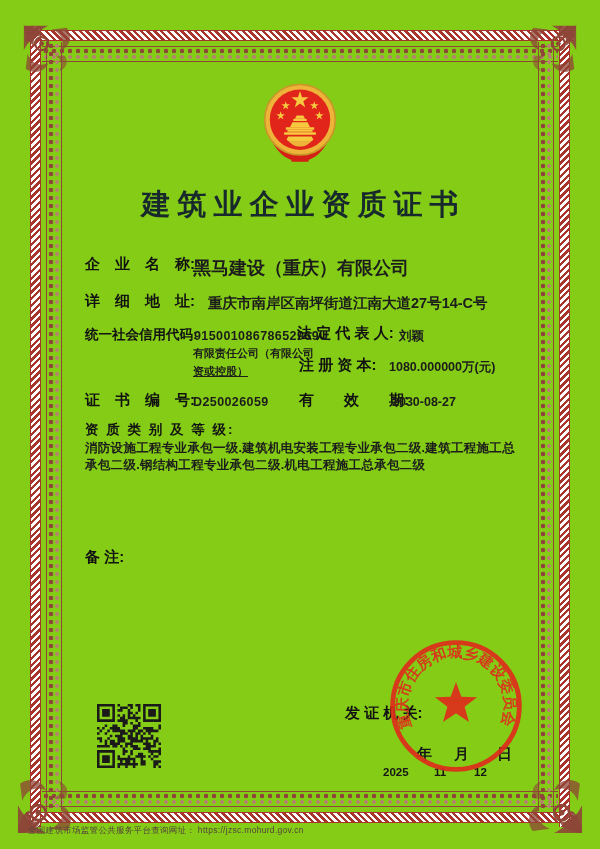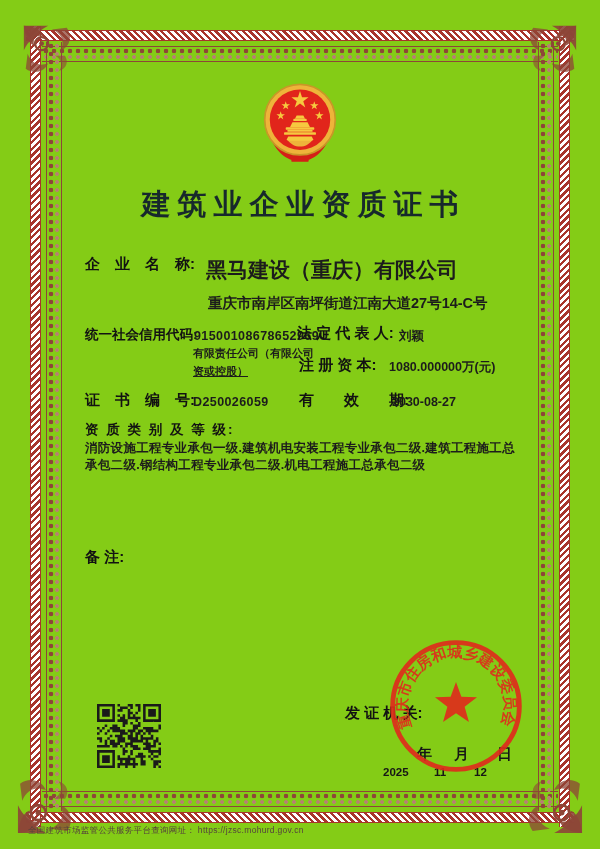--- a/index.html
+++ b/index.html
@@ -53,21 +53,21 @@
     position:absolute; left:0; right:0; top:185px; text-align:center;
     font-size:29px; font-weight:700; letter-spacing:7px; padding-left:7px;
     color:#17292c;
   }
 
   
   .lab { position:absolute; font-weight:700; color:#121212; font-size:15px; white-space:pre; }
   .val { position:absolute; font-weight:700; color:#1c1c1c; white-space:pre; }
 
   .lab.company { left:85px; top:255px; }
-  .val.company { left:193px; top:256px; font-size:21px;margin-left:13px; }
+  .val.company { left:193px; top:256px; font-size:18px; }
   .lab.address { left:85px; top:292px; }
   .val.address { left:208px; top:294px; font-size:14.5px; }
   .lab.credit  { left:85px; top:326px; font-size:13.5px; }
   .val.credit  { left:194px; top:329px; font-size:12.5px; letter-spacing:.4px; }
   .lab.legal   { left:297px; top:324px; }
   .val.legal   { left:389px; top:328px; font-size:12.5px;margin-left:10px; }
   .val.econ1   { left:193px; top:346px; font-size:11px; }
   .lab.econ    { left:85px;  top:357px; }
   .val.econ2   { left:193px; top:364px; font-size:11px;text-decoration:underline; }
   .lab.capital { left:299px; top:356px; }
@@ -180,20 +180,21 @@
       <path d="M34 70 C40 75 60 75 66 70 L64 66 L36 66 Z"></path>
     </g>
     <path d="M50 78 C44 78 39 75 36 71 L64 71 C61 75 56 78 50 78 Z" fill="#eeb43a"></path>
   </svg>
 
   <div class="title">建筑业企业资质证书</div>
 
   <div class="lab company">企　业　名　称:</div>
   <div class="val company">黑马建设（重庆）有限公司</div>
 
+  <div class="lab address">详　细　地　址:</div>
   <div class="val address">重庆市南岸区南坪街道江南大道27号14-C号</div>
 
   <div class="lab credit">统一社会信用代码:</div>
   <div class="val credit">91500108678652969U</div>
   <div class="lab legal">法 定 代 表 人:</div>
   <div class="val legal">刘颖</div>
 
   <div class="val econ1">有限责任公司（有限公司</div>
   <div class="val econ2">资或控股）</div>
   <div class="lab capital">注 册 资 本:</div>

